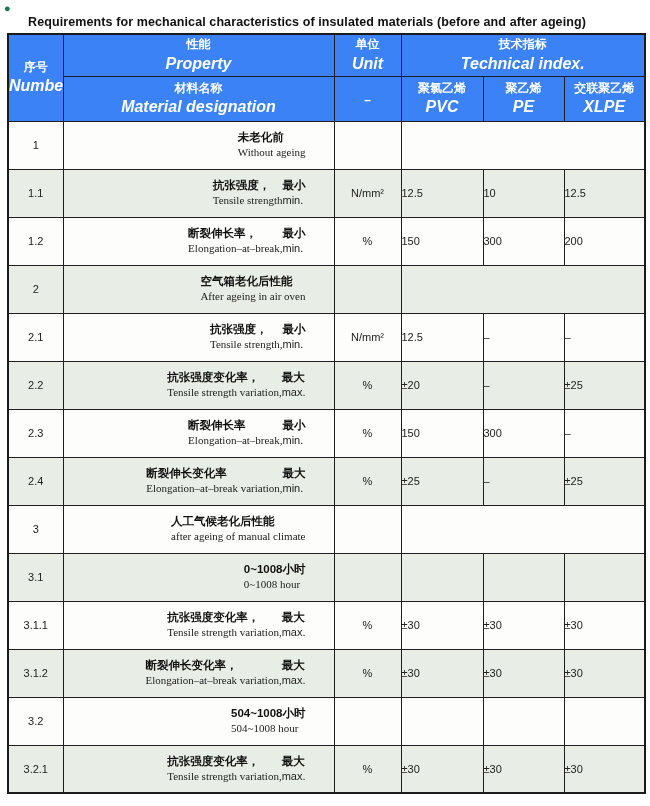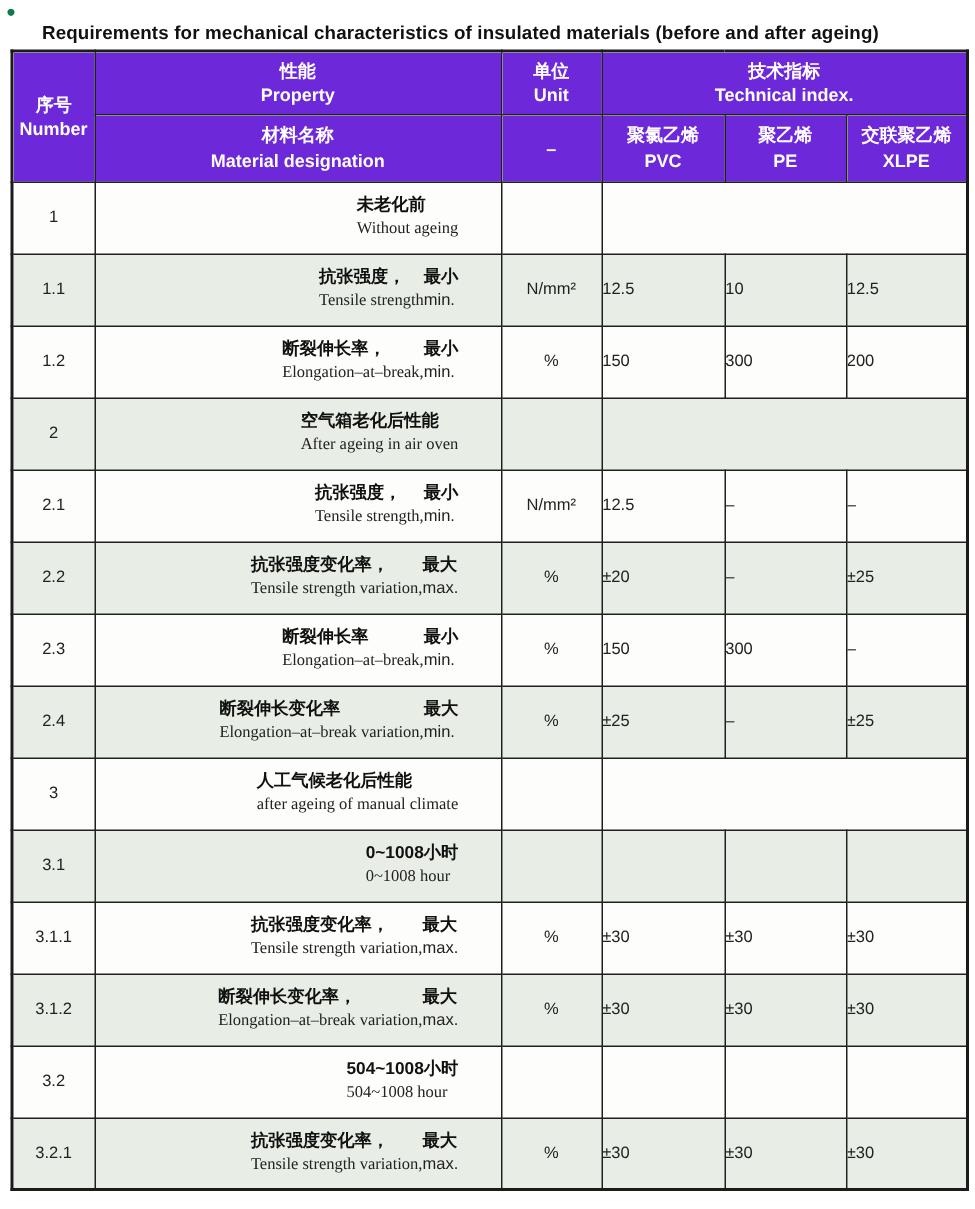--- a/index.html
+++ b/index.html
@@ -23,27 +23,27 @@
     width:637px;
     border:2px solid #1b1b1b;
   }
   .spec th,.spec td{
     border:1.5px solid #1f1f1f;
     padding:0;
     vertical-align:middle;
     overflow:hidden;
   }
   .spec thead th{
-    background:#6d28d9;
+    background:#3b82f6;
     color:#ffffff;
     text-align:center;
     font-weight:bold;
   }
   .h-zh{font-size:12px;font-weight:bold;line-height:1.35;}
-  .h-en{font-size:12px;font-weight:bold;line-height:1.35;}
+  .h-en{font-size:16px;font-weight:bold;line-height:1.35;font-style:italic;}
   tr.hrow1{height:42px;}
   tr.hrow2{height:45px;}
 
   tbody tr{height:48px;background:#fdfdfb;}
   tbody tr.shaded{background:#e8eee6;}
 
   td.c-num{text-align:center;font-size:11px;color:#222;}
   td.c-prop{text-align:left;}
   .prop-flex{display:flex;justify-content:flex-end;align-items:center;padding:0 28px 0 18px;}
   .prop-main .zh{font-size:11.5px;font-weight:bold;color:#111;line-height:1.4;}

